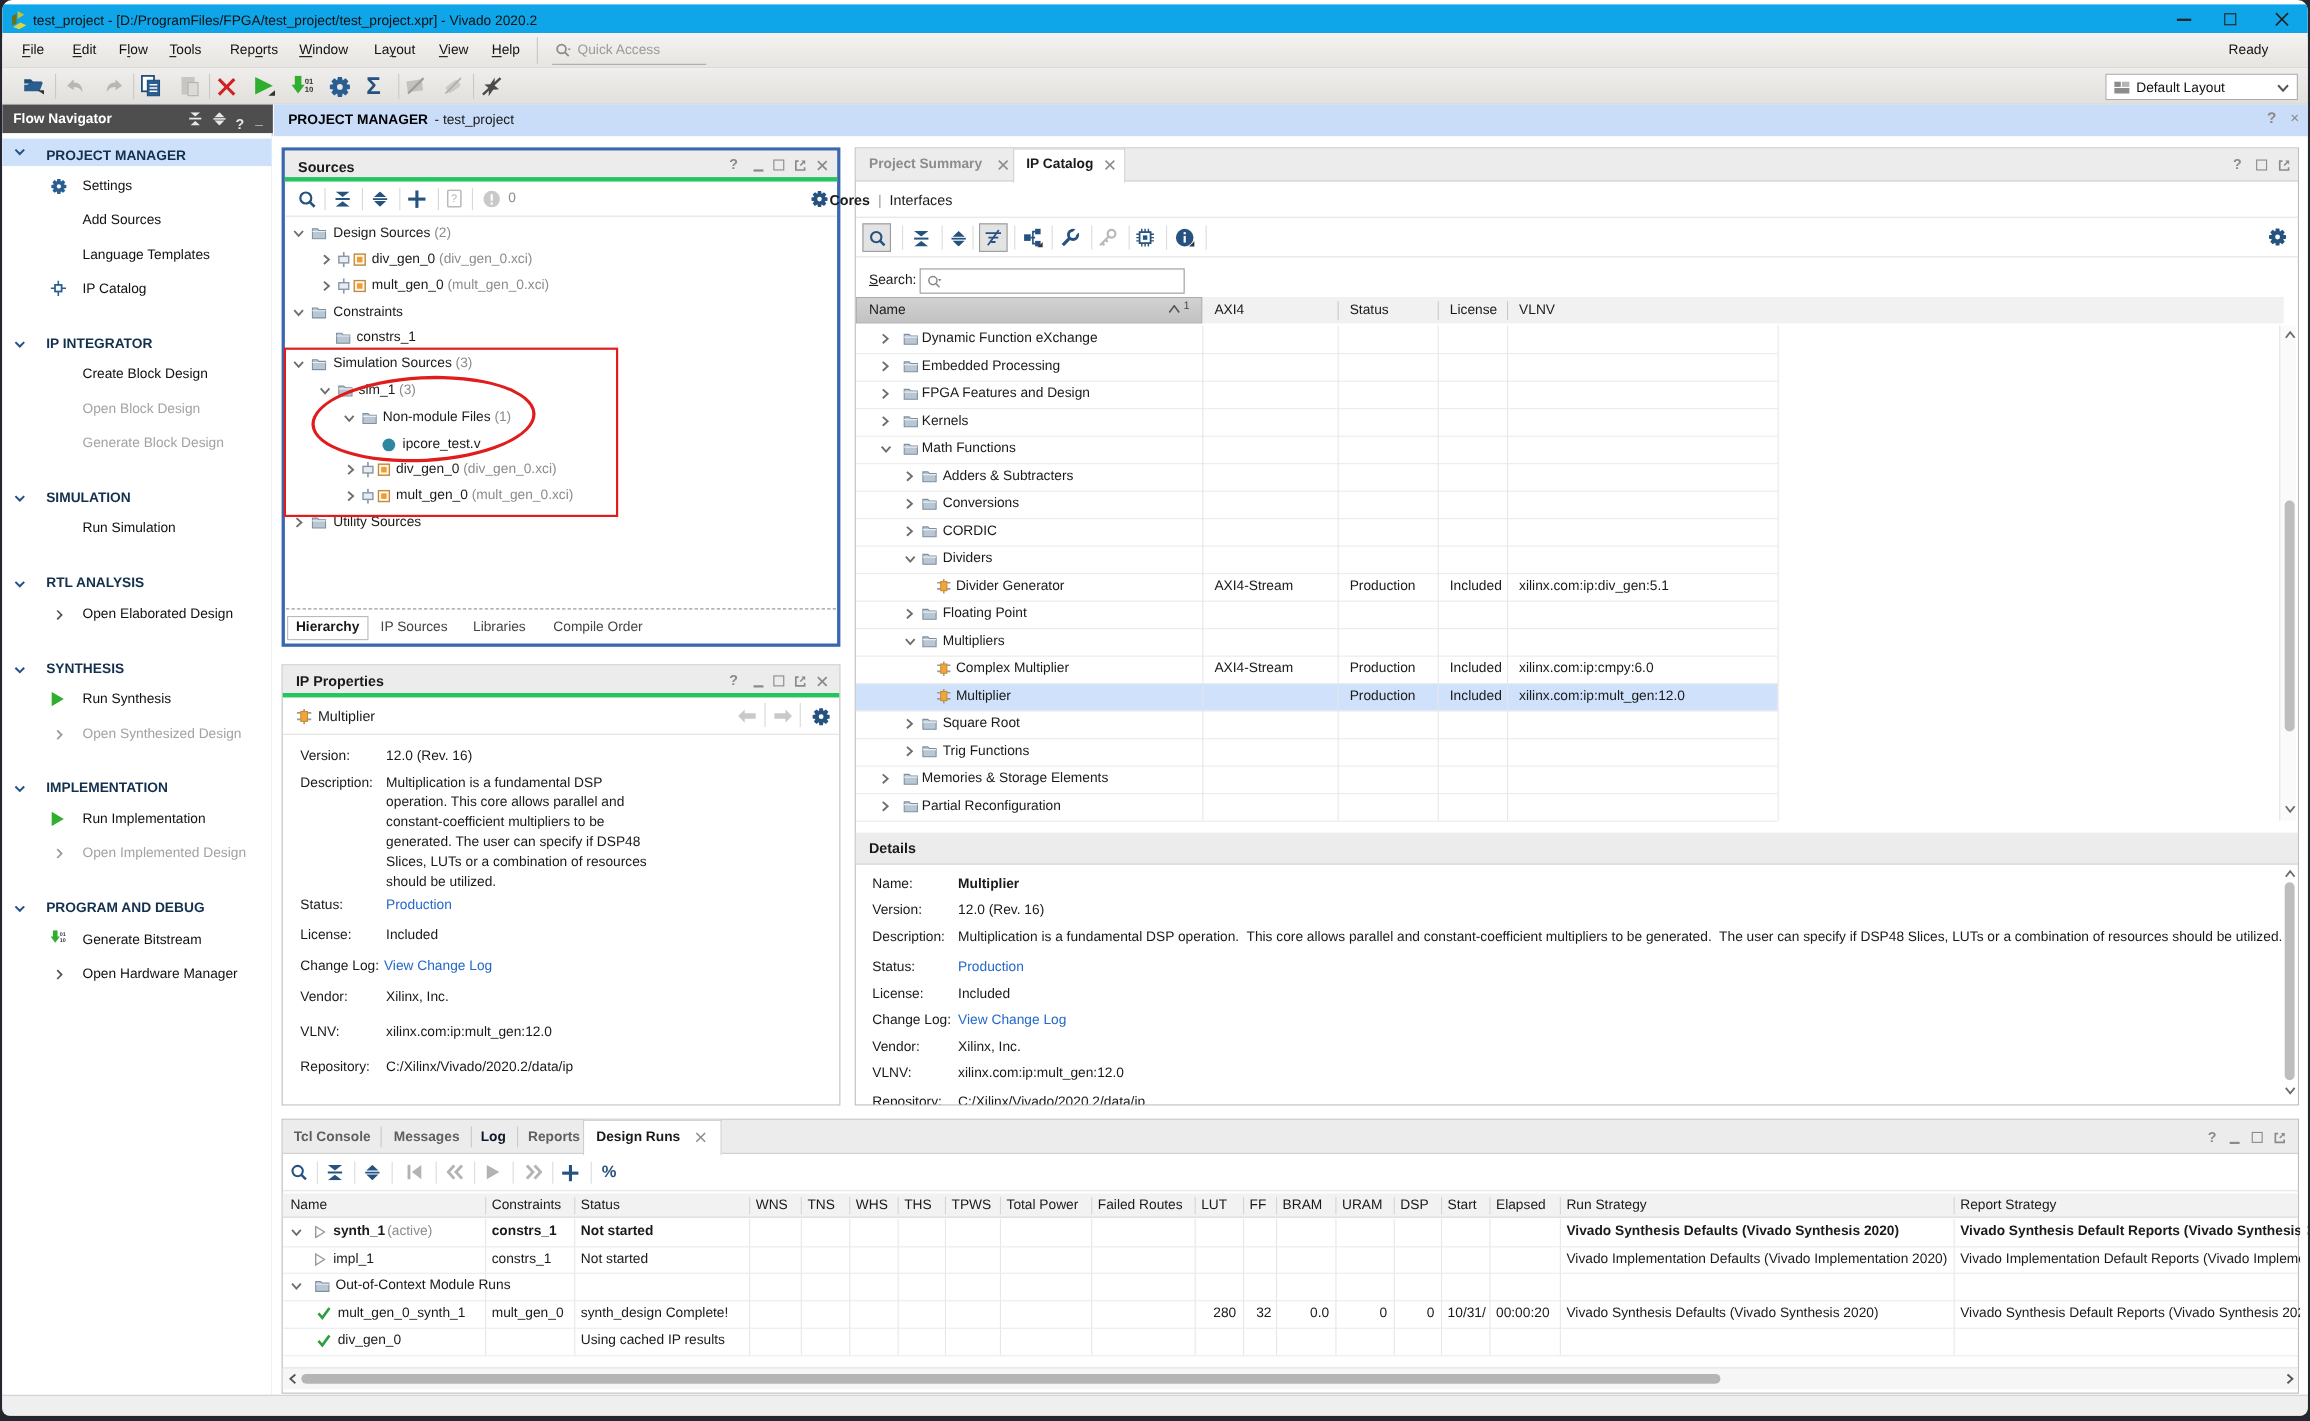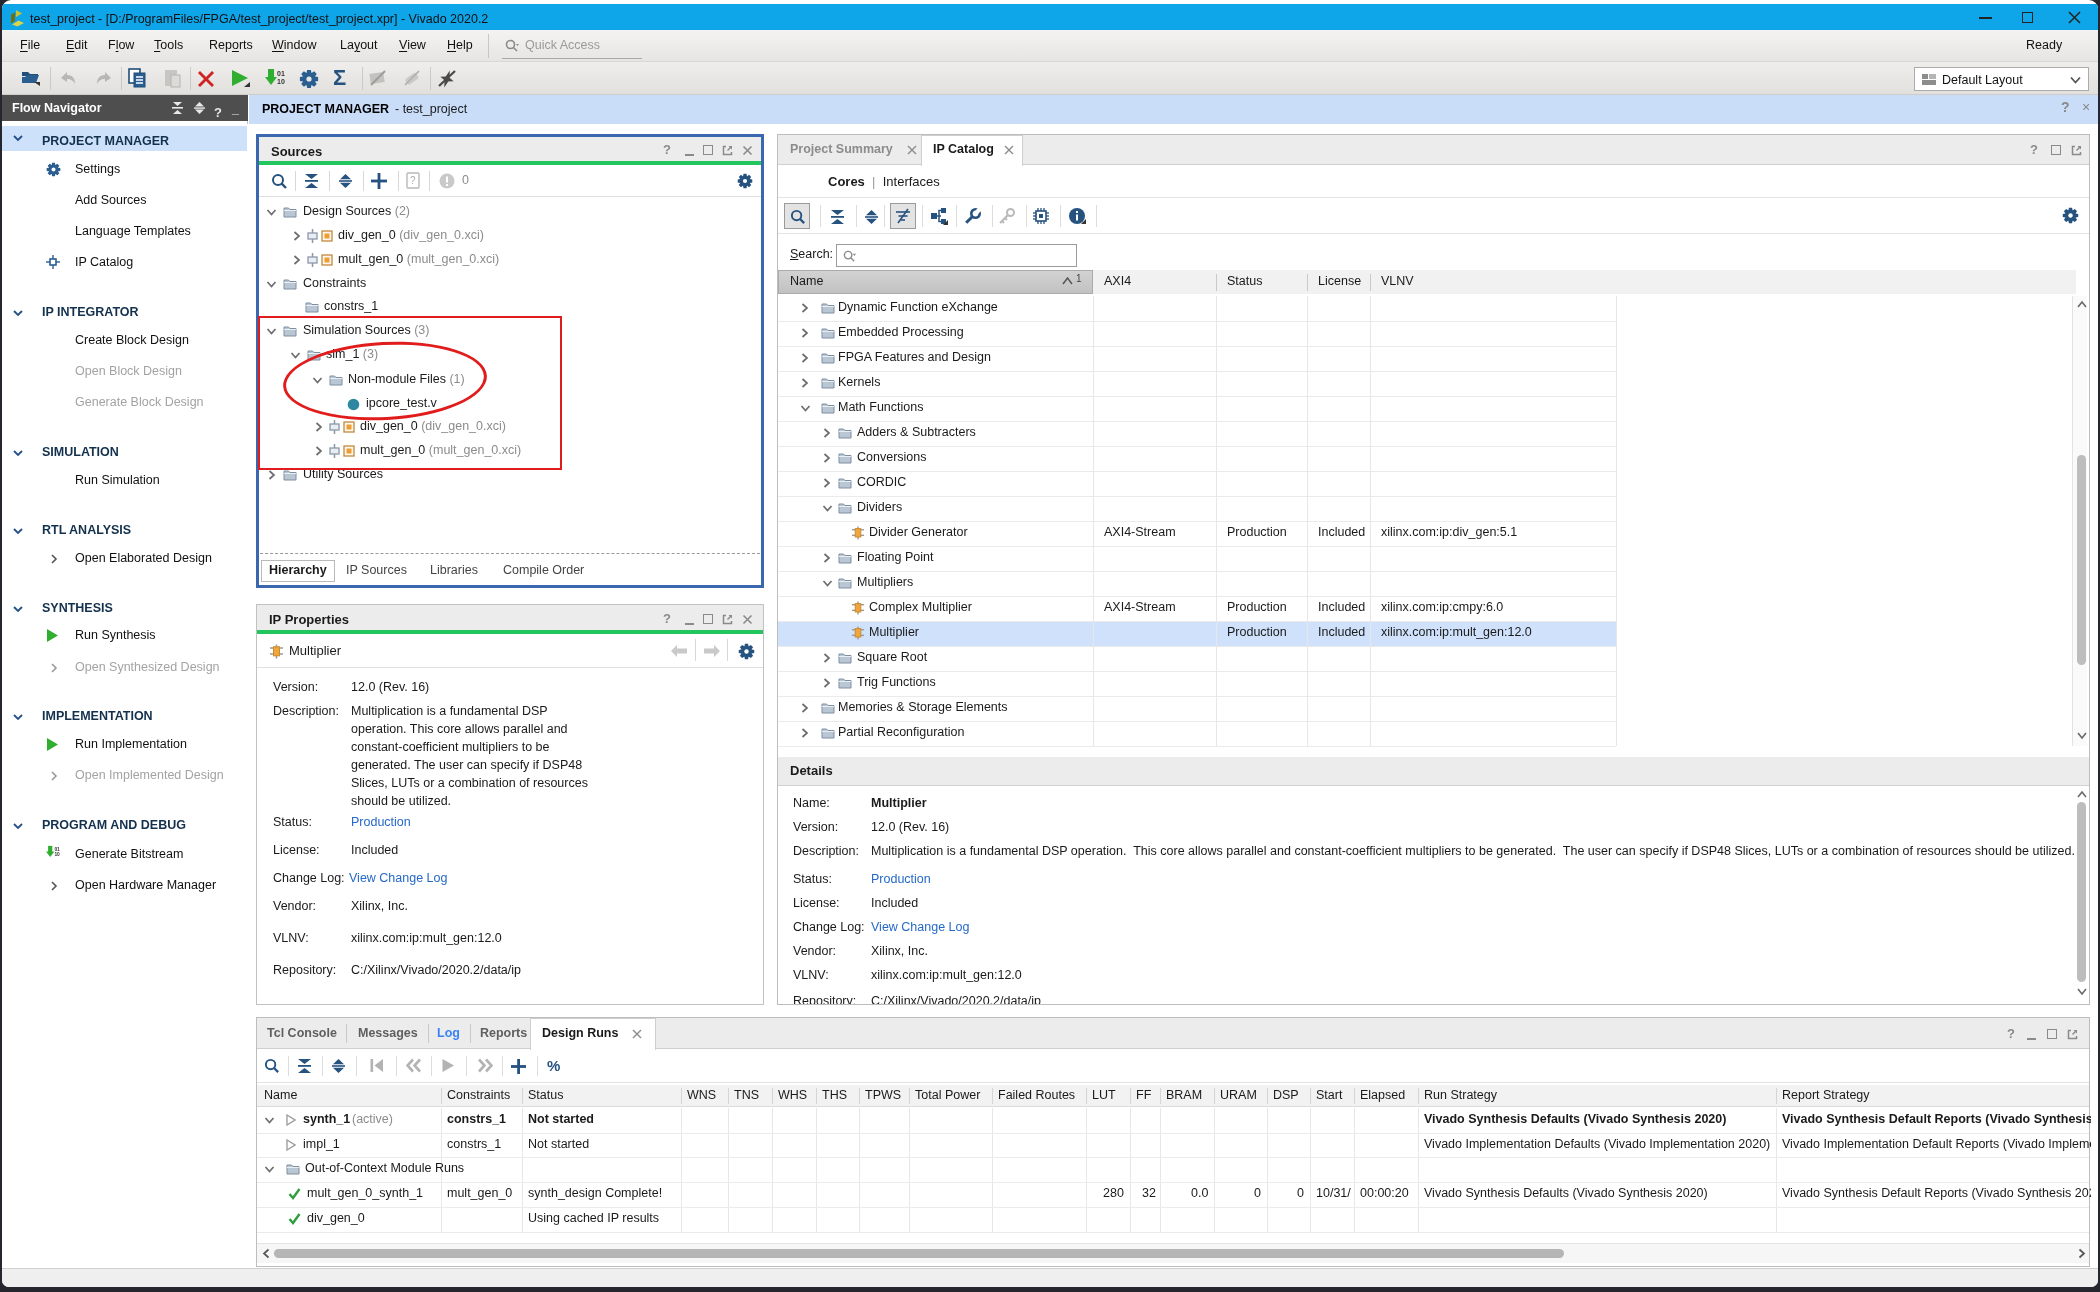--- a/index.html
+++ b/index.html
@@ -507,21 +507,21 @@
   <svg class="ico" style="left:1004px;top:145px" width="10" height="10" viewBox="0 0 10 10">
           <path d="M1 1 L9 9 M9 1 L1 9" stroke="#8c8c8c" stroke-width="1.4"></path>
         </svg>
   <div class="abs" style="left:2030px;top:142px;color:#8a8a8a;font-size:13px;font-weight:bold;">?</div>
         <div class="abs" style="left:2051px;top:145px;width:10px;height:10px;border:1.5px solid #8a8a8a;"></div>
         <svg class="ico" style="left:2071px;top:145px" width="11" height="11" viewBox="0 0 11 11">
           <path d="M4 1.5 H1.5 V9.5 H9.5 V7" fill="none" stroke="#8a8a8a" stroke-width="1.5"></path>
           <line x1="5.5" y1="5.5" x2="9.5" y2="1.5" stroke="#8a8a8a" stroke-width="1.4"></line>
           <polygon points="6.5,1 10,1 10,4.5" fill="#8a8a8a"></polygon>
         </svg>
-  <div class="trow" style="left:828px;top:174px;font-size:13px;"><b>Cores</b>&nbsp;&nbsp;<span style="color:#999">|</span>&nbsp;&nbsp;Interfaces</div>
+  <div class="trow" style="left:754px;top:174px;font-size:13px;"><b>Cores</b>&nbsp;&nbsp;<span style="color:#999">|</span>&nbsp;&nbsp;Interfaces</div>
   <div class="abs" style="left:778px;top:197px;width:1311px;height:1px;background:#e3e3e3;"></div>
   <div class="abs" style="left:784px;top:203px;width:26px;height:26px;border:1px solid #9a9a9a;background:#e3e3e3;"></div>
   <svg class="ico" style="left:790px;top:209px" width="16" height="16" viewBox="0 0 17 17">
           <circle cx="7" cy="7" r="5" fill="none" stroke="#26527f" stroke-width="2"></circle>
           <line x1="10.7" y1="10.7" x2="15" y2="15" stroke="#26527f" stroke-width="2.4"></line>
         </svg>
   <div class="abs" style="left:820px;top:205px;width:1px;height:22px;background:#dcdcdc;"></div>
   <svg class="ico" style="left:830px;top:210px" width="15" height="14" viewBox="0 0 15 14">
           <polygon points="1,0 14,0 7.5,5" fill="#26527f"></polygon>
           <rect x="1" y="6" width="13" height="1.8" fill="#26527f"></rect>
@@ -837,21 +837,21 @@
   </div>
 
   <div id="botpanel" class="abs" style="left:256px;top:1017px;width:1834px;height:250px;background:#fff;border:1px solid #bdbdbd;"></div>
   <div id="botc">
   <div class="abs" style="left:257px;top:1018px;width:1832px;height:31px;background:#ececec;border-bottom:1px solid #cfcfcf;"></div>
   <div class="abs" style="left:530px;top:1018px;width:126px;height:32px;background:#fff;border:1px solid #cfcfcf;border-bottom:none;"></div>
   <div class="trow" style="left:267px;top:1026px;color:#5f5f5f;font-weight:bold;">Tcl Console</div>
   <div class="abs" style="left:346px;top:1024px;width:1px;height:19px;background:#c9c9c9;"></div>
   <div class="trow" style="left:358px;top:1026px;color:#5f5f5f;font-weight:bold;">Messages</div>
   <div class="abs" style="left:428px;top:1024px;width:1px;height:19px;background:#c9c9c9;"></div>
-  <div class="trow" style="left:437px;top:1026px;color:#3b82f6;font-weight:bold;">Log</div>
+  <div class="trow" style="left:437px;top:1026px;color:#0f172a;font-weight:bold;">Log</div>
   <div class="abs" style="left:470px;top:1024px;width:1px;height:19px;background:#c9c9c9;"></div>
   <div class="trow" style="left:480px;top:1026px;color:#5f5f5f;font-weight:bold;">Reports</div>
   <div class="trow" style="left:542px;top:1026px;font-weight:bold;">Design Runs</div>
   <svg class="ico" style="left:632px;top:1029px" width="10" height="10" viewBox="0 0 10 10">
           <path d="M1 1 L9 9 M9 1 L1 9" stroke="#8c8c8c" stroke-width="1.4"></path>
         </svg>
   <div class="abs" style="left:2007px;top:1026px;color:#8a8a8a;font-size:13px;font-weight:bold;">?</div>
         <div class="abs" style="left:2027px;top:1038px;width:9px;height:2px;background:#8a8a8a;"></div>
         <div class="abs" style="left:2047px;top:1029px;width:10px;height:10px;border:1.5px solid #8a8a8a;"></div>
         <svg class="ico" style="left:2067px;top:1029px" width="11" height="11" viewBox="0 0 11 11">

